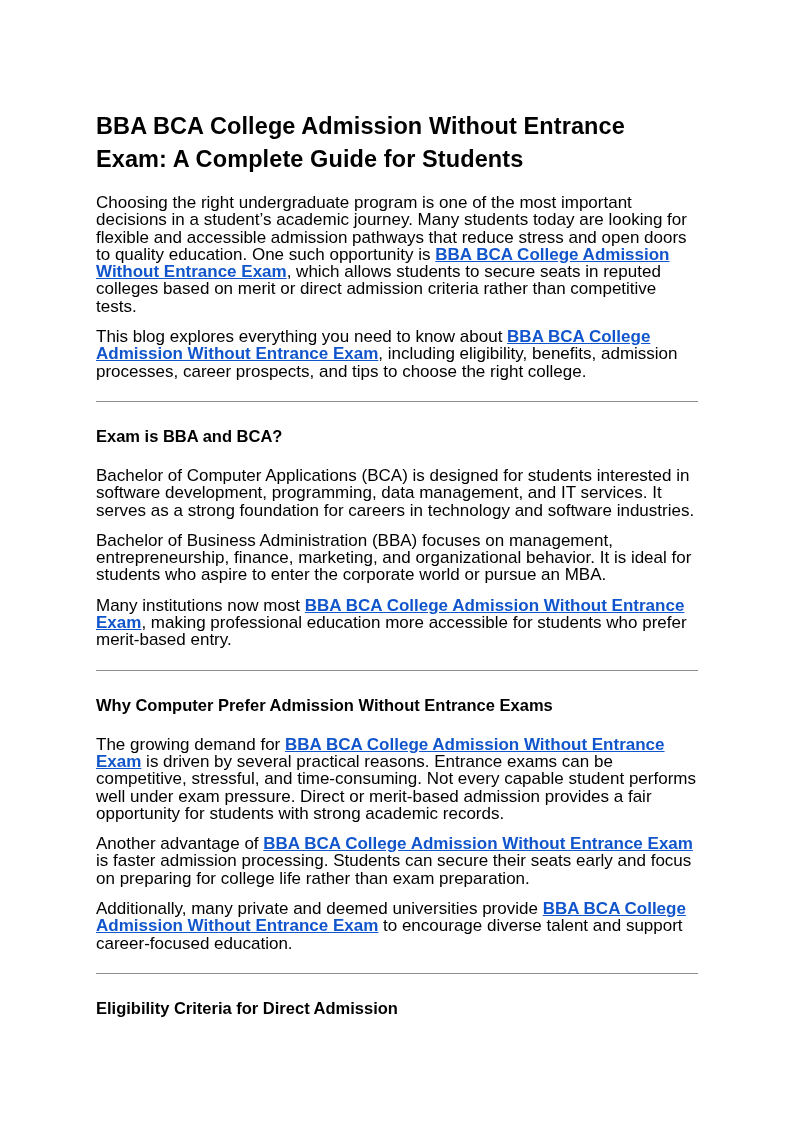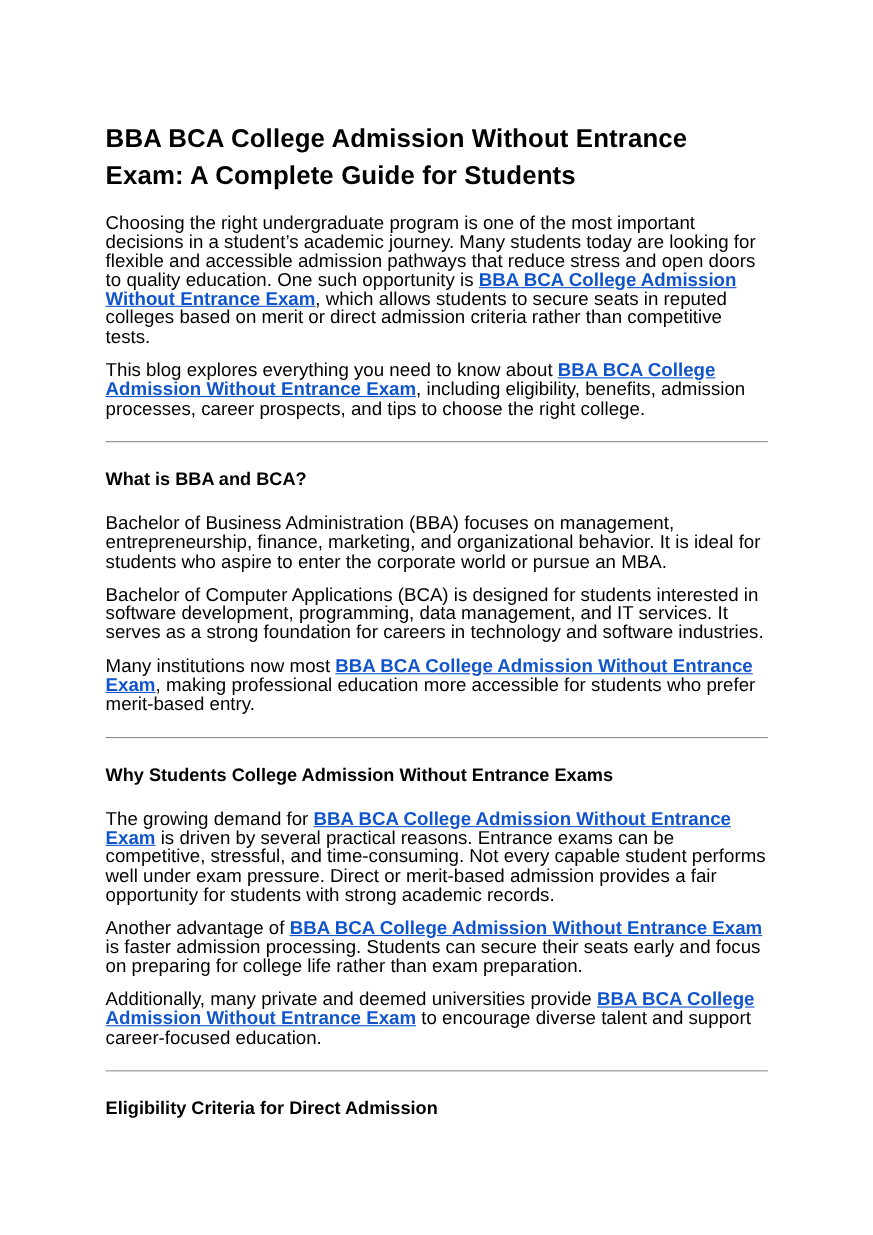--- a/index.html
+++ b/index.html
@@ -58,25 +58,25 @@
 </style>
 </head>
 <body>
 
 <div class="page">
   <h1 class="doc-title">BBA BCA College Admission Without Entrance Exam: A Complete Guide for Students</h1>
   <div id="doc-body">
       <p class="para"><span>Choosing the right undergraduate program is one of the most important decisions in a student’s academic journey. Many students today are looking for flexible and accessible admission pathways that reduce stress and open doors to quality education. One such opportunity is </span><a class="doc-link" href="#" style="color: rgb(17, 85, 204);">BBA BCA College Admission Without Entrance Exam</a><span>, which allows students to secure seats in reputed colleges based on merit or direct admission criteria rather than competitive tests.</span></p>
       <p class="para"><span>This blog explores everything you need to know about </span><a class="doc-link" href="#" style="color: rgb(17, 85, 204);">BBA BCA College Admission Without Entrance Exam</a><span>, including eligibility, benefits, admission processes, career prospects, and tips to choose the right college.</span></p>
       <hr class="divider">
-      <h2 class="section-heading">What is BBA and BCA?</h2>
+      <h2 class="section-heading">Exam is BBA and BCA?</h2>
+      <p class="para"><span>Bachelor of Computer Applications (BCA) is designed for students interested in software development, programming, data management, and IT services. It serves as a strong foundation for careers in technology and software industries.</span></p>
       <p class="para"><span>Bachelor of Business Administration (BBA) focuses on management, entrepreneurship, finance, marketing, and organizational behavior. It is ideal for students who aspire to enter the corporate world or pursue an MBA.</span></p>
-      <p class="para"><span>Bachelor of Computer Applications (BCA) is designed for students interested in software development, programming, data management, and IT services. It serves as a strong foundation for careers in technology and software industries.</span></p>
       <p class="para"><span>Many institutions now most </span><a class="doc-link" href="#" style="color: rgb(17, 85, 204);">BBA BCA College Admission Without Entrance Exam</a><span>, making professional education more accessible for students who prefer merit-based entry.</span></p>
       <hr class="divider">
-      <h2 class="section-heading">Why Students College Admission Without Entrance Exams</h2>
+      <h2 class="section-heading">Why Computer Prefer Admission Without Entrance Exams</h2>
       <p class="para"><span>The growing demand for </span><a class="doc-link" href="#" style="color: rgb(17, 85, 204);">BBA BCA College Admission Without Entrance Exam</a><span> is driven by several practical reasons. Entrance exams can be competitive, stressful, and time-consuming. Not every capable student performs well under exam pressure. Direct or merit-based admission provides a fair opportunity for students with strong academic records.</span></p>
       <p class="para"><span>Another advantage of </span><a class="doc-link" href="#" style="color: rgb(17, 85, 204);">BBA BCA College Admission Without Entrance Exam</a><span> is faster admission processing. Students can secure their seats early and focus on preparing for college life rather than exam preparation.</span></p>
       <p class="para"><span>Additionally, many private and deemed universities provide </span><a class="doc-link" href="#" style="color: rgb(17, 85, 204);">BBA BCA College Admission Without Entrance Exam</a><span> to encourage diverse talent and support career-focused education.</span></p>
       <hr class="divider">
       <h2 class="section-heading">Eligibility Criteria for Direct Admission</h2>
     </div>
 </div>
 
 </body></html>

